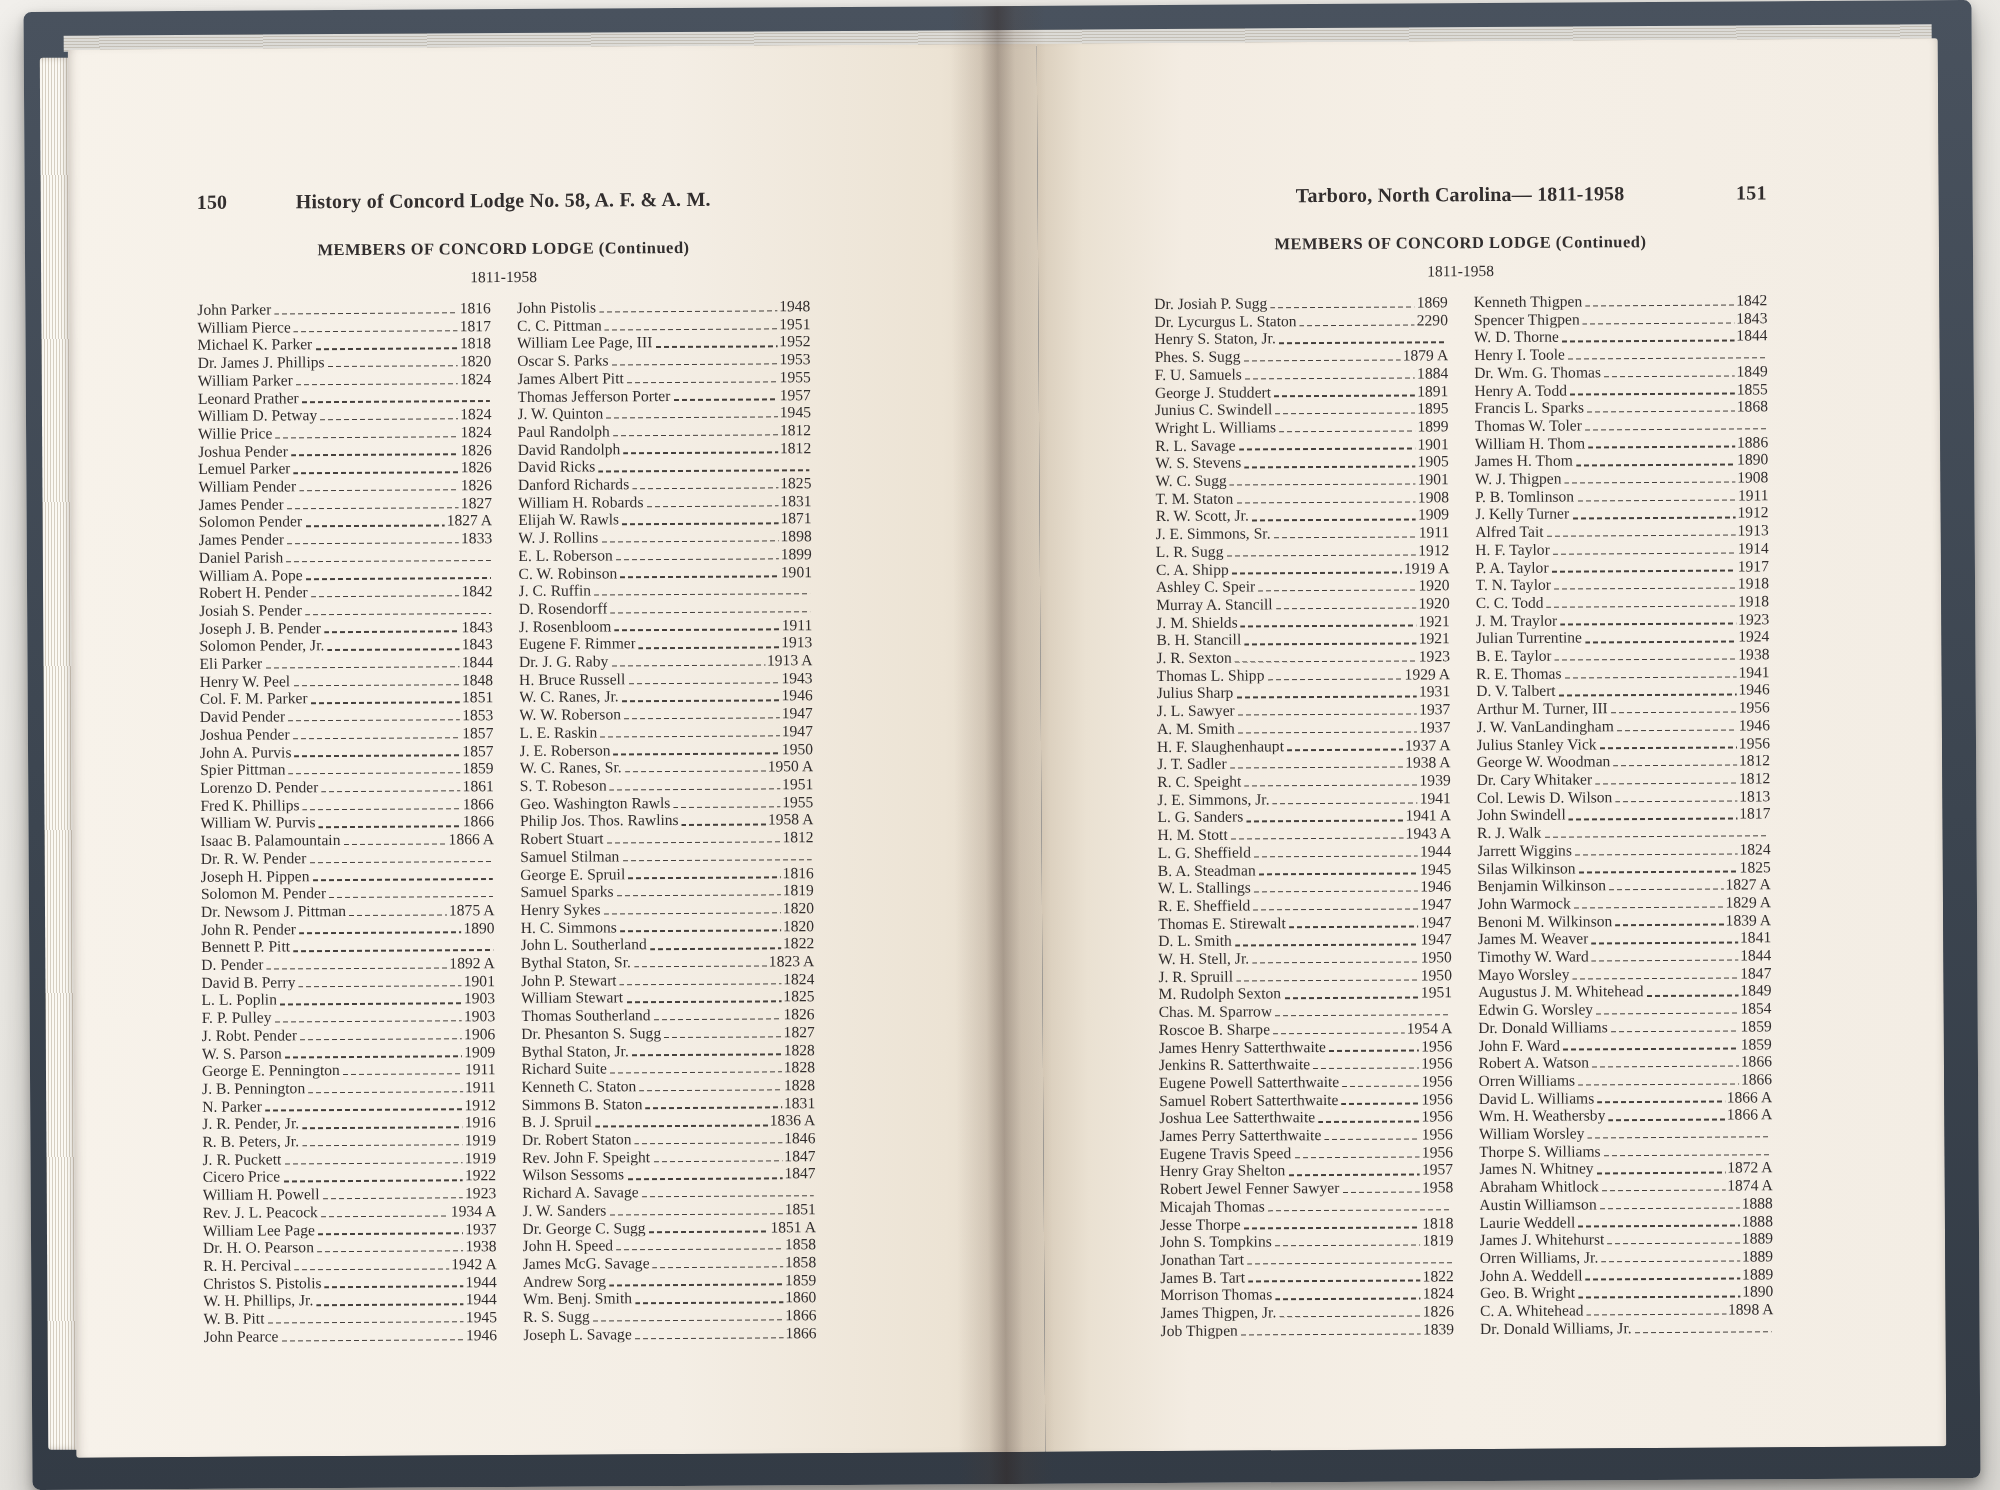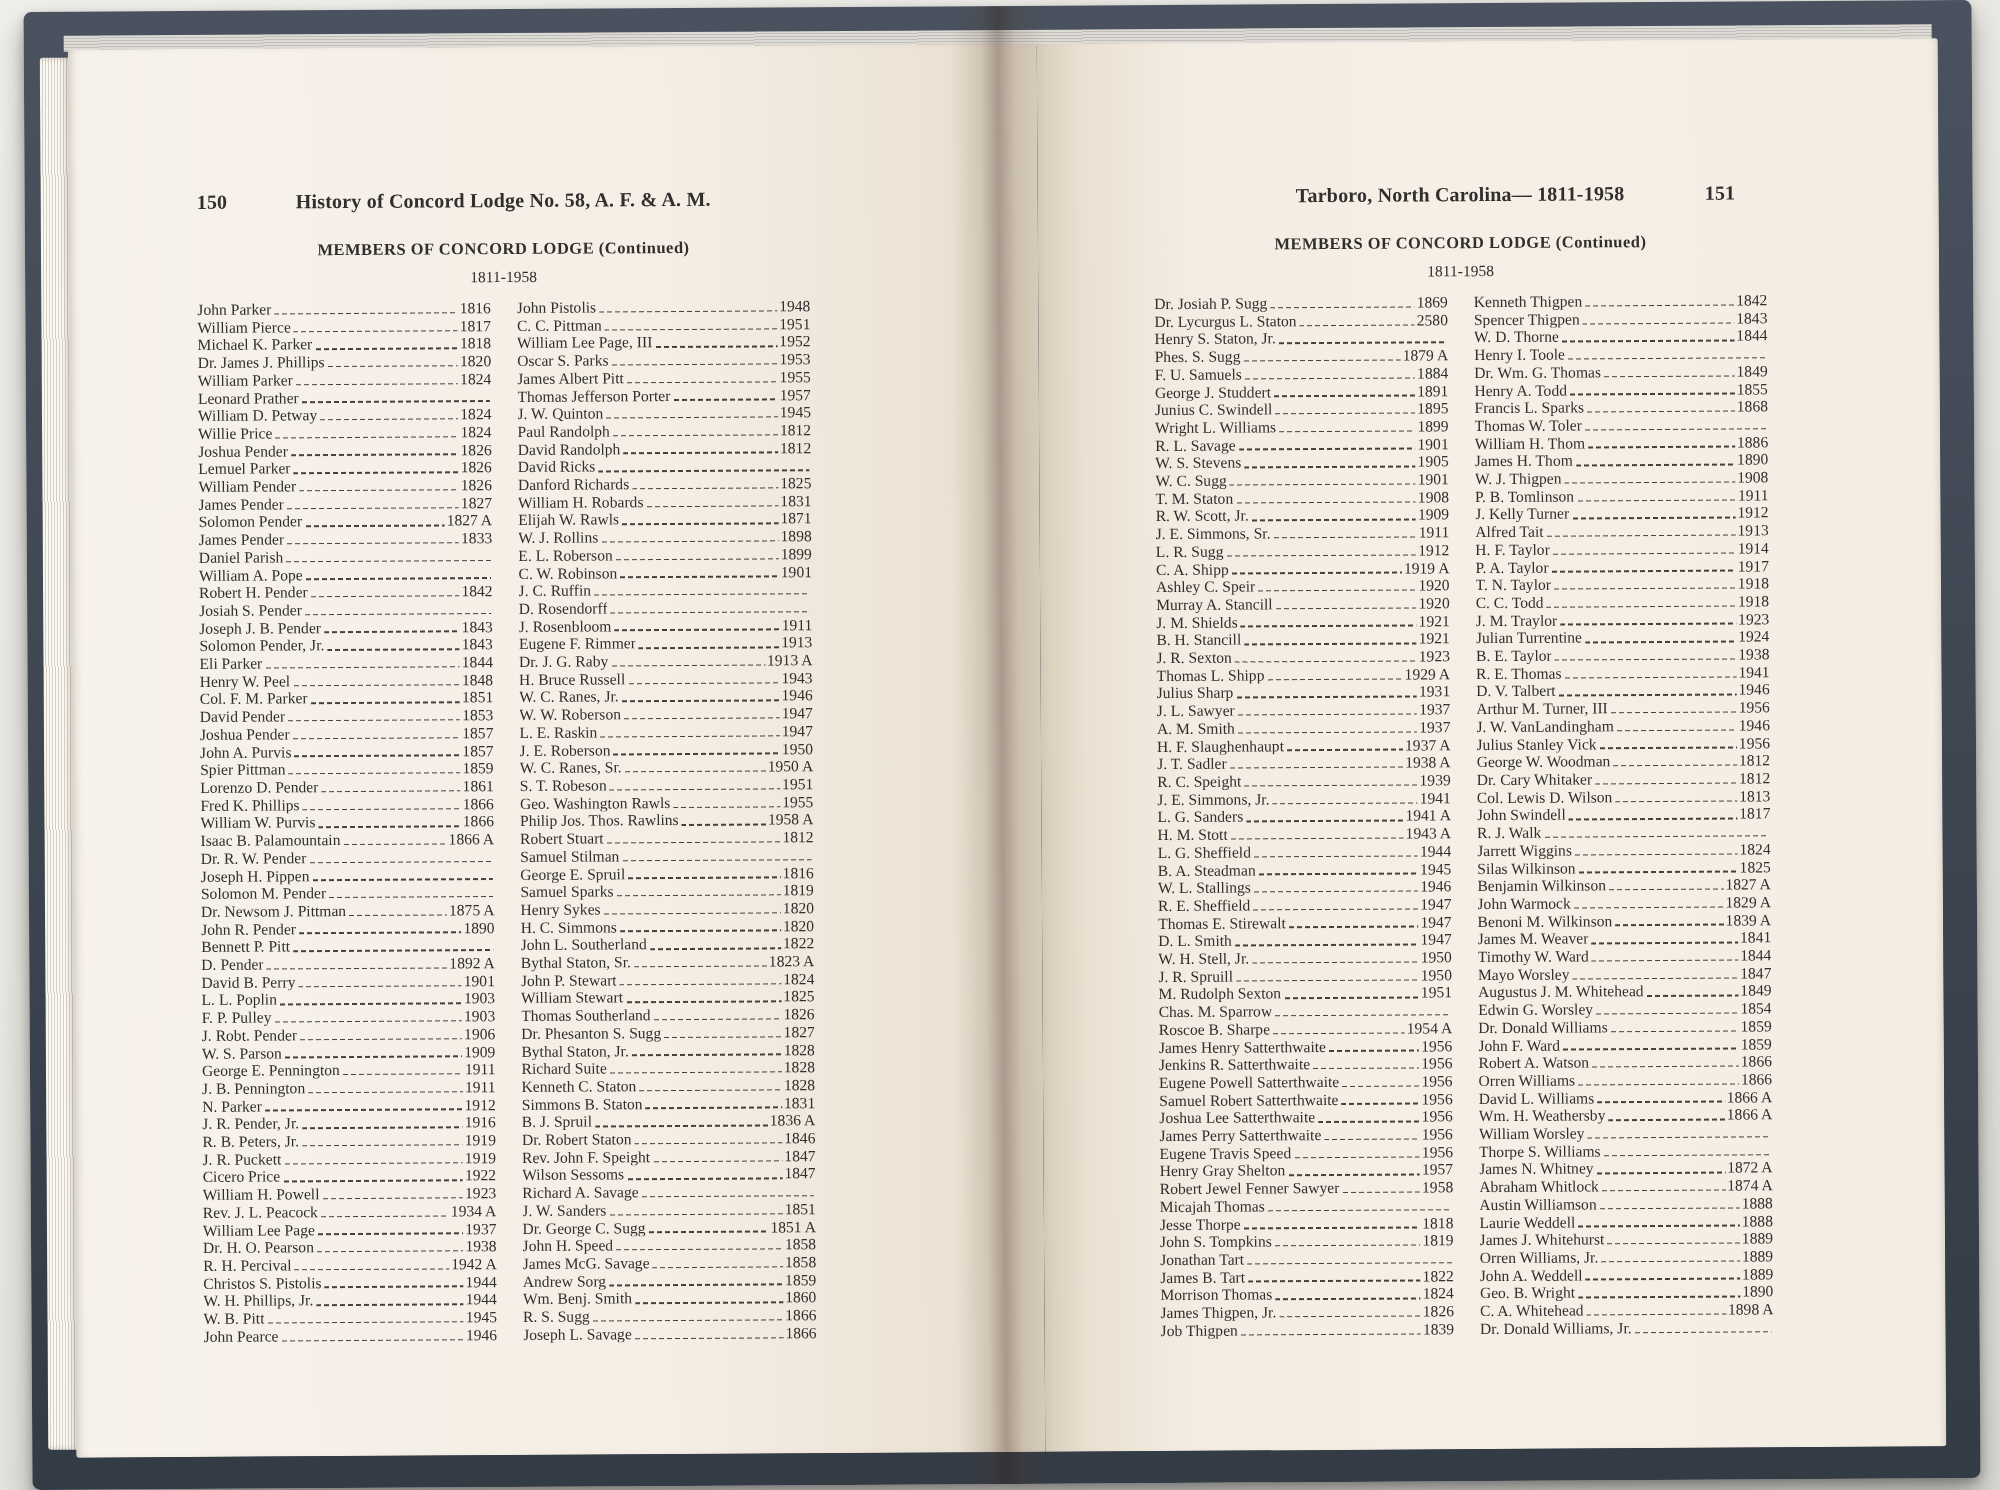--- a/index.html
+++ b/index.html
@@ -64,21 +64,21 @@
       rgba(85,60,42,0.14) 68%, rgba(85,60,42,0) 100%);
     pointer-events: none;
     z-index: 5;
   }
   .page-header {
     display: flex; align-items: baseline;
     font-weight: bold; font-size: 20px; letter-spacing: 0.2px;
     margin-bottom: 27px; white-space: nowrap;
   }
   .page-num { flex: 0 0 62px; }
-  .page-num.num-right { }
+  .page-num.num-right { text-align: right; }
   .run-title { flex: 1 1 auto; text-align: center; }
   .section-title {
     text-align: center; font-weight: bold; font-size: 16.5px;
     letter-spacing: 0.5px; margin-bottom: 9px; white-space: nowrap;
   }
   .date-range {
     text-align: center; font-size: 15.5px; margin-bottom: 13px;
   }
   .columns { display: flex; gap: 26px; }
   .col { flex: 1 1 0; min-width: 0; }
@@ -842,21 +842,21 @@
 
               <div class="row">
                 <span class="nm">Dr. Josiah P. Sugg</span>
                 <span class="ld"></span>
                 <span class="yr">1869</span>
               </div>
 
               <div class="row">
                 <span class="nm">Dr. Lycurgus L. Staton</span>
                 <span class="ld"></span>
-                <span class="yr">2580</span>
+                <span class="yr">2290</span>
               </div>
 
               <div class="row">
                 <span class="nm">Henry S. Staton, Jr.</span>
                 <span class="ld"></span>
                 <span class="yr"></span>
               </div>
 
               <div class="row">
                 <span class="nm">Phes. S. Sugg</span>

